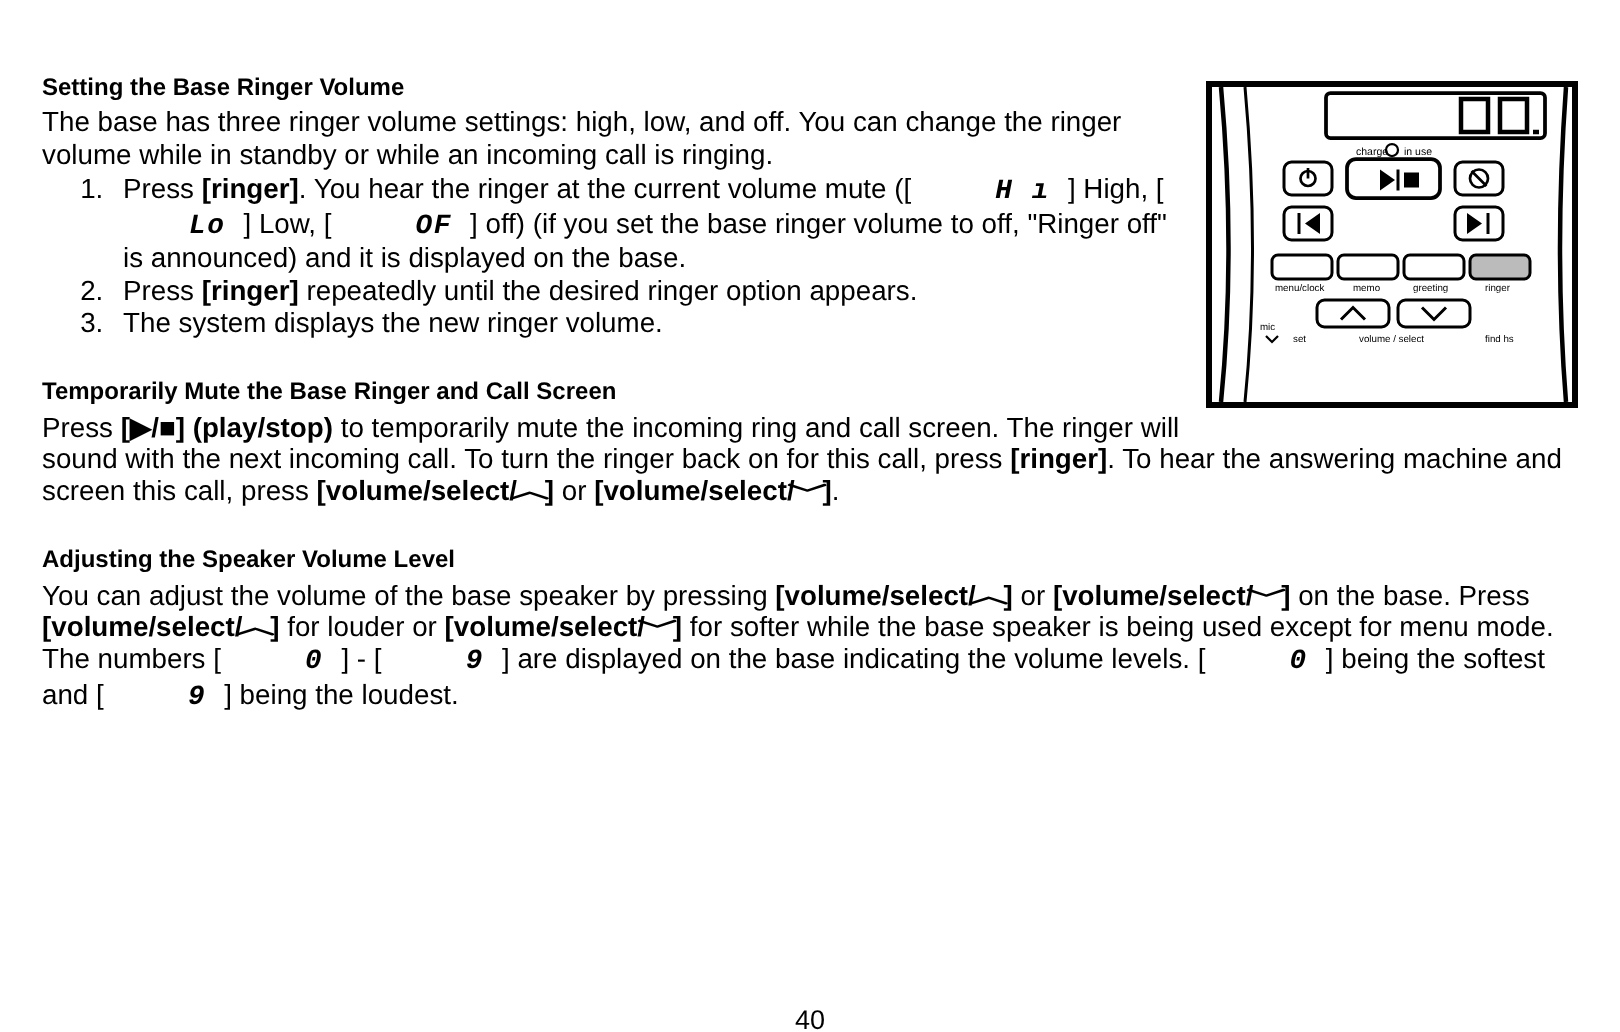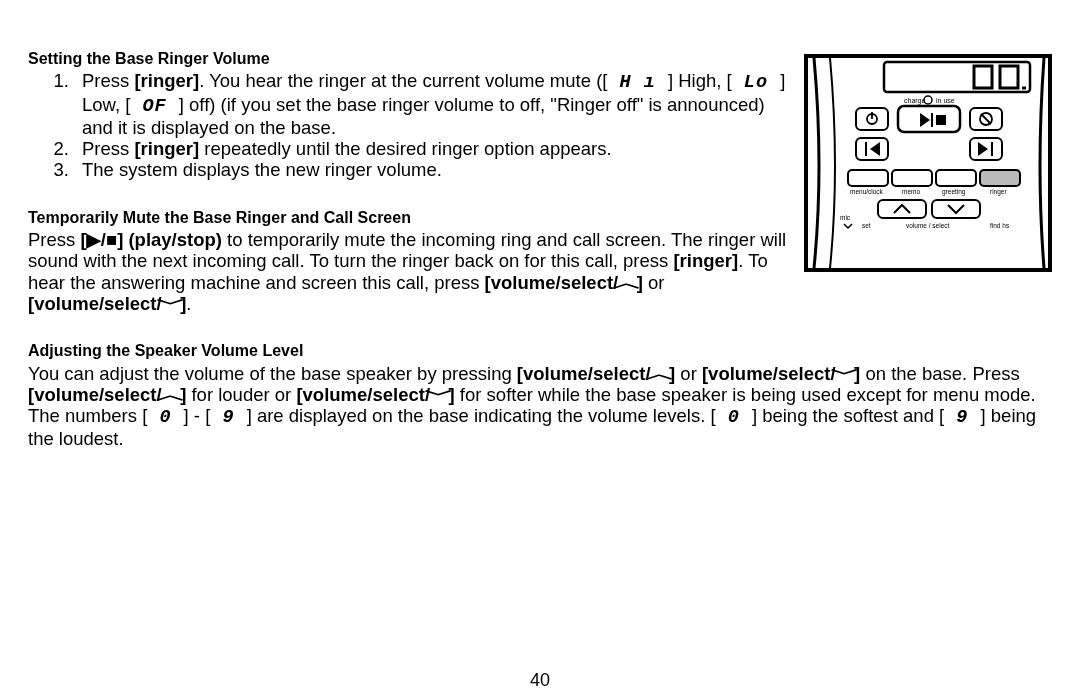--- a/index.html
+++ b/index.html
@@ -36,21 +36,21 @@
   ol { margin: 2px 0 6px 0; padding-left: 46px; }
   ol li { padding-left: 8px; }
   .note { font-weight: bold; }
   .pagenum {
     position: absolute;
     left: 0; right: 0;
     text-align: center;
     top: 620px;
     font-size: 18px;
   }
-  .seg { font-family: 'Courier New', monospace; font-weight: bold; font-style: italic; letter-spacing: 1px; }
+  .seg { font-family: 'Courier New', monospace; font-weight: bold; font-style: italic; letter-spacing: 1px; margin-left: 44px; }
   .chev { display:inline-block; font-weight:bold; transform: scaleX(1.6); }
   .b { font-weight: bold; }
 
   
   .figure svg { position:absolute; top:0; left:0; }
 </style>
 </head>
 <body>
 
 <div class="page">
@@ -107,20 +107,21 @@
       <polyline points="140,147 148,155 156,147" fill="none" stroke="#000" stroke-width="2"></polyline>
       <text x="32" y="162" font-size="6.5">mic</text>
       <polyline points="36,166 40,170 44,166" fill="none" stroke="#000" stroke-width="1.5"></polyline>
       <text x="54" y="170" font-size="6.5">set</text>
       <text x="98" y="170" font-size="6.5">volume / select</text>
       <text x="182" y="170" font-size="6.5">find hs</text>
     </svg>
   </div>
 
   <h2>Setting the Base Ringer Volume</h2>
+  <p>The base has three ringer volume settings: high, low, and off. You can change the ringer volume while in standby or while an incoming call is ringing.</p>
   <ol>
     <li>
       <span>Press </span><span class="b">[ringer]</span><span>. You hear the ringer at the current volume mute ([</span><span class="seg"> H ı </span><span>] High, [</span><span class="seg"> Lo </span><span>] Low, [</span><span class="seg"> OF </span><span>] off) (if you set the base ringer volume to off, "Ringer off" is announced) and it is displayed on the base.</span>
     </li>
     <li>
       <span>Press </span><span class="b">[ringer]</span><span> repeatedly until the desired ringer option appears.</span>
     </li>
     <li>
       <span>The system displays the new ringer volume.</span><br>
     </li>

